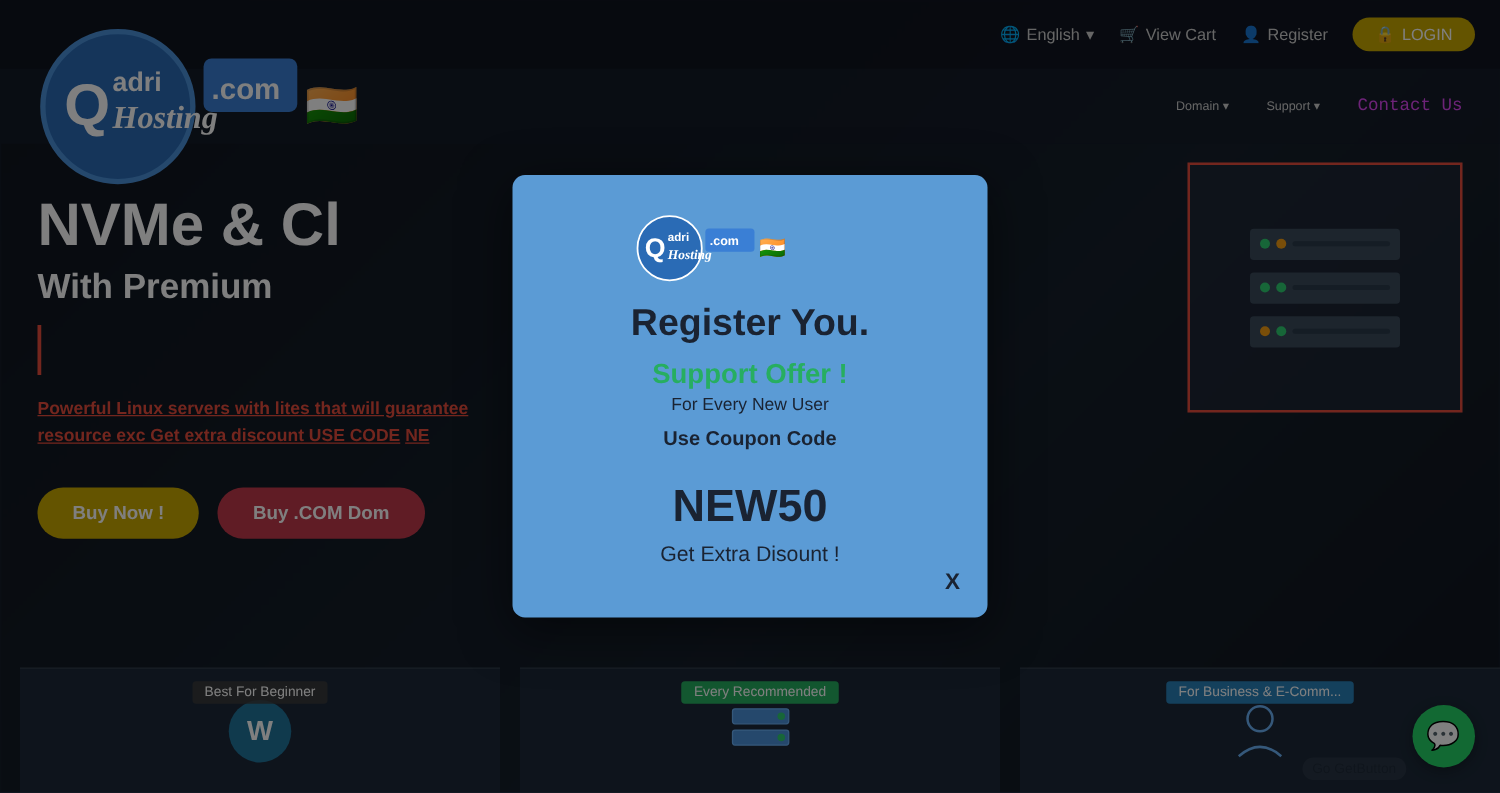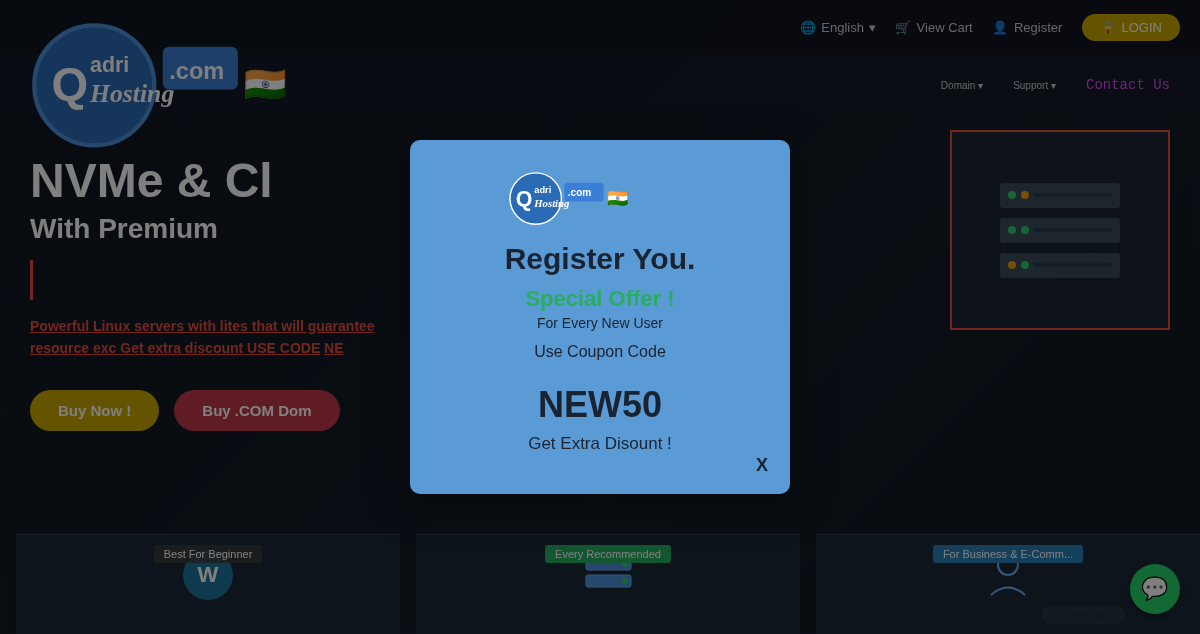--- a/index.html
+++ b/index.html
@@ -199,21 +199,21 @@
       display: flex;
       z-index: 1;
     }
     .card-item {
       flex: 1;
       background: rgba(30,42,58,0.95);
       border-top: 1px solid rgba(255,255,255,0.1);
       display: flex;
       flex-direction: column;
       align-items: center;
-      justify-content: flex-start;
+      justify-content: center;
       padding: 10px;
       position: relative;
       margin-left: 16px;
     }
     .card-badge {
       position: absolute;
       top: 10px;
       background: rgba(60,60,60,0.85);
       color: #fff;
       font-size: 11px;
@@ -314,20 +314,21 @@
       font-size: 14px;
       color: #1a2332;
       text-align: center;
       margin-bottom: 12px;
     }
     .modal-coupon-label {
       font-size: 16px;
       color: #1a2332;
       text-align: right;
       margin-bottom: 23px;
+      font-weight: bold;
     }
     .modal-coupon-code {
       font-size: 36px;
       font-weight: 700;
       color: #1a2332;
       text-align: center;
       margin-bottom: 8px;
     }
     .modal-extra {
       font-size: 17px;
@@ -472,21 +473,21 @@
       <circle cx="50" cy="40" r="36" fill="#2a6bb5" stroke="#fff" stroke-width="2"></circle>
       <text x="22" y="50" font-size="30" font-weight="bold" fill="#fff" font-family="Arial">Q</text>
       <text x="48" y="32" font-size="13" font-weight="bold" fill="#fff" font-family="Arial">adri</text>
       <text x="48" y="52" font-size="15" font-weight="bold" fill="#fff" font-family="serif" font-style="italic">Hosting</text>
       <rect x="90" y="18" width="55" height="26" rx="4" fill="#3a7fd5"></rect>
       <text x="95" y="36" font-size="14" font-weight="bold" fill="#fff" font-family="Arial">.com</text>
       <text x="150" y="48" font-size="24" fill="#ff9933">🇮🇳</text>
     </svg>
 
     <div class="modal-welcome">Register You.</div>
-    <div class="modal-offer">Special Offer !</div>
+    <div class="modal-offer">Support Offer !</div>
     <div class="modal-for-user">For Every New User</div>
     <div class="modal-coupon-label">Use Coupon Code</div>
     <div class="modal-coupon-code">NEW50</div>
     <div class="modal-extra">Get Extra Disount !</div>
 
     <div class="modal-close">X</div>
   </div>
 </div>
 
 </body></html>

